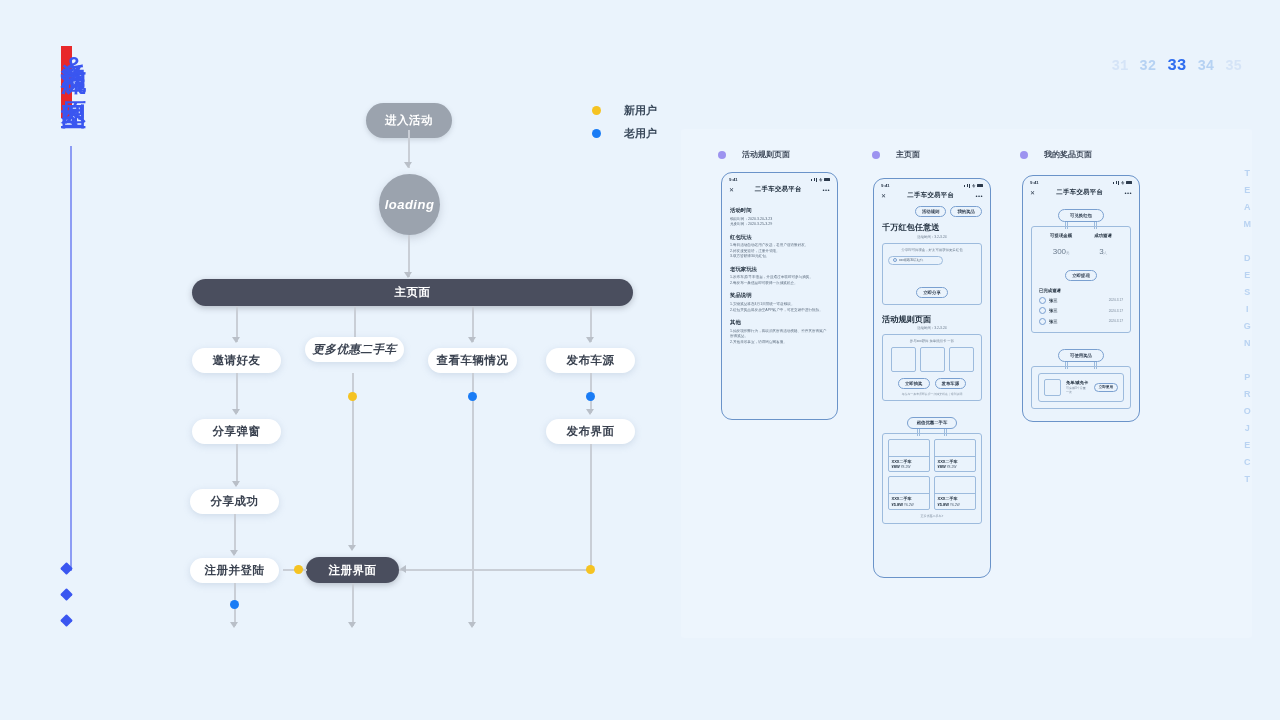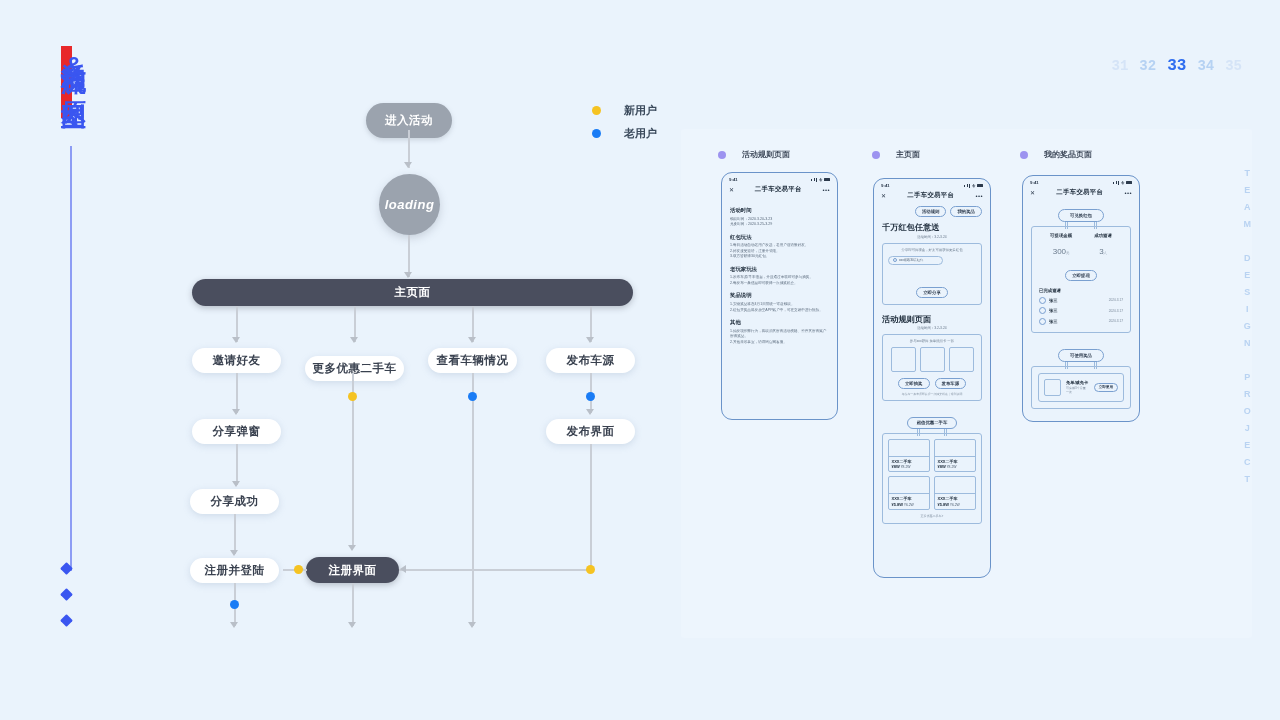--- a/index.html
+++ b/index.html
@@ -205,21 +205,21 @@
     <div class="vline" style="left:236px;top:306px;height:36px;"></div>
     <div class="arrow" style="left:232px;top:337px;"></div>
     <div class="vline" style="left:354px;top:306px;height:36px;"></div>
     <div class="arrow" style="left:350px;top:337px;"></div>
     <div class="vline" style="left:472px;top:306px;height:36px;"></div>
     <div class="arrow" style="left:468px;top:337px;"></div>
     <div class="vline" style="left:590px;top:306px;height:36px;"></div>
     <div class="arrow" style="left:586px;top:337px;"></div>
 
     <div class="node white" style="left:192px;top:348px;width:89px;height:25px;">邀请好友</div>
-    <div class="node white" style="left:305px;top:356px;width:99px;height:25px;">更多优惠二手车</div>
+    <div class="node white" style="left:305px;top:337px;width:99px;height:25px;font-style:italic;">更多优惠二手车</div>
     <div class="node white" style="left:428px;top:348px;width:89px;height:25px;">查看车辆情况</div>
     <div class="node white" style="left:546px;top:348px;width:89px;height:25px;">发布车源</div>
 
     <div class="vline" style="left:236px;top:373px;height:40px;"></div>
     <div class="arrow" style="left:232px;top:409px;"></div>
     <div class="node white" style="left:192px;top:419px;width:89px;height:25px;">分享弹窗</div>
     <div class="vline" style="left:236px;top:444px;height:41px;"></div>
     <div class="arrow" style="left:232px;top:481px;"></div>
     <div class="node white" style="left:190px;top:489px;width:89px;height:25px;">分享成功</div>
     <div class="vline" style="left:234px;top:514px;height:40px;"></div>

